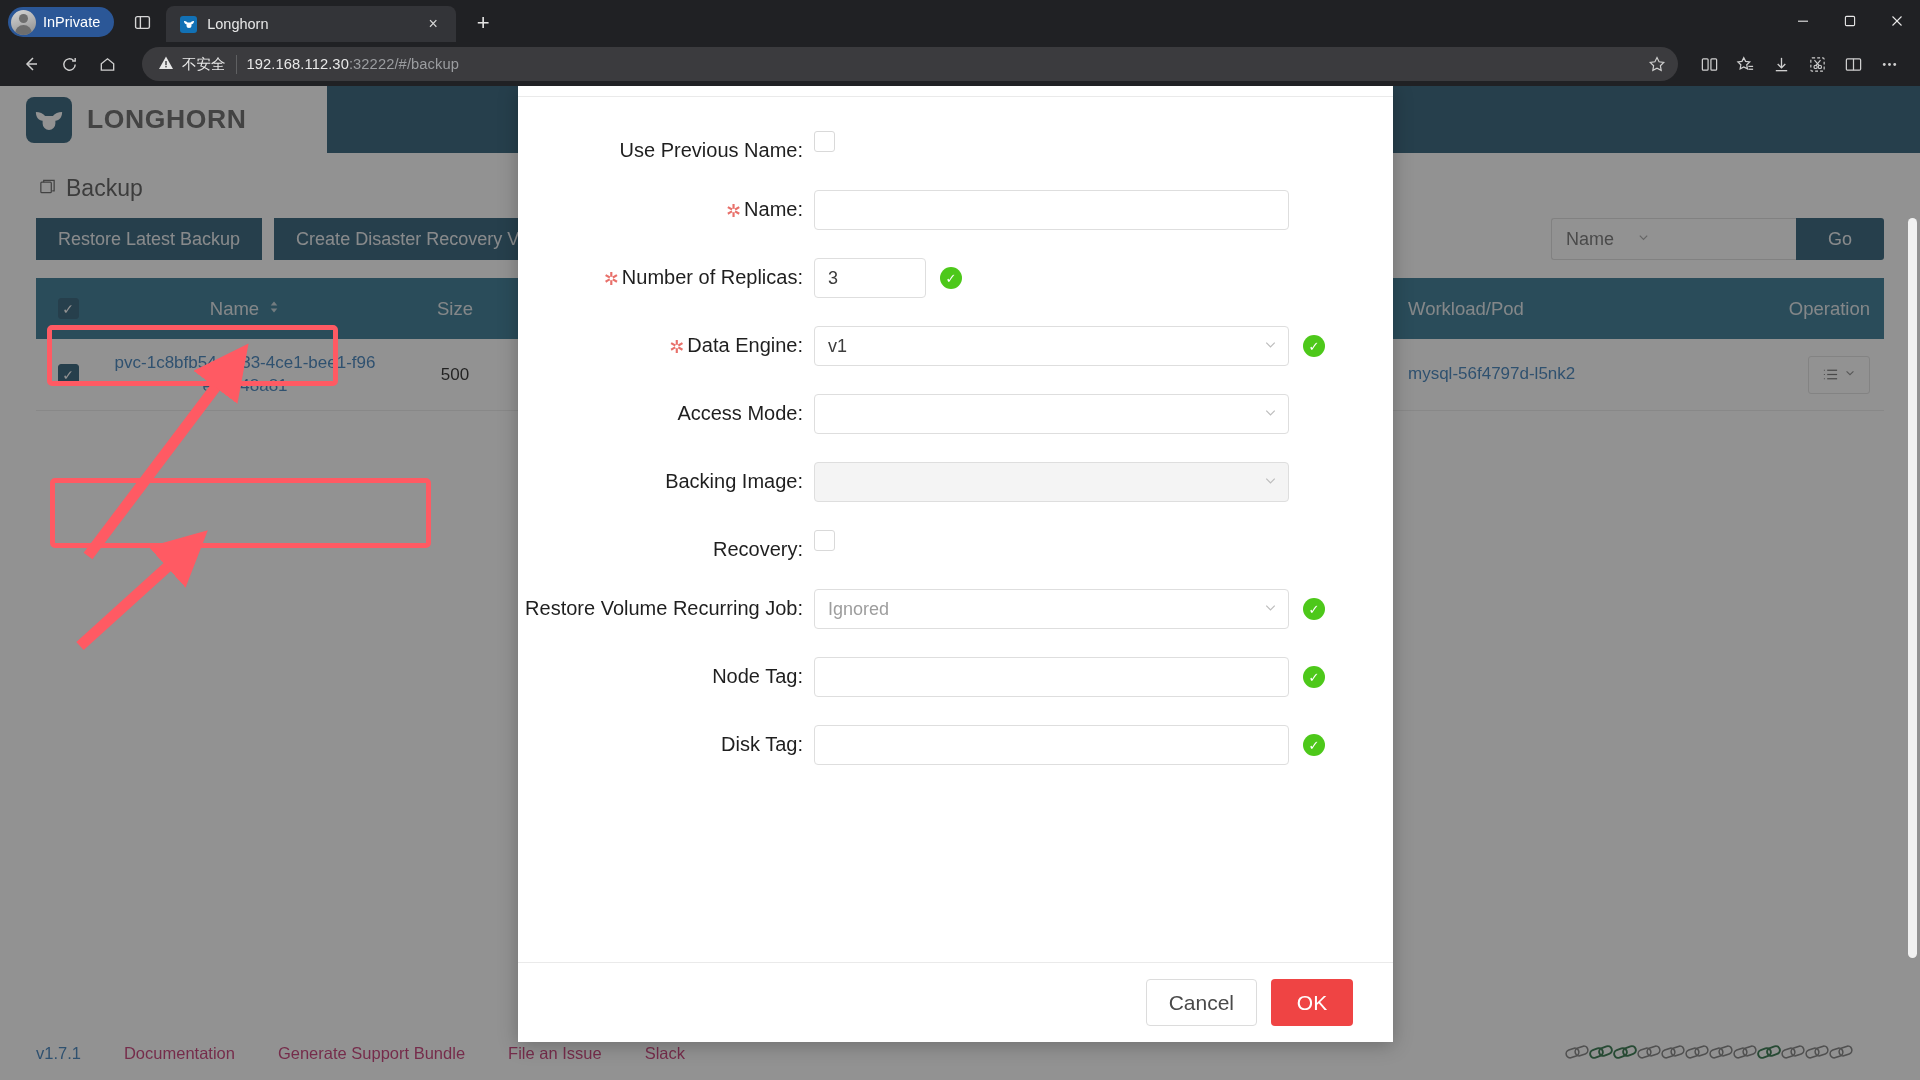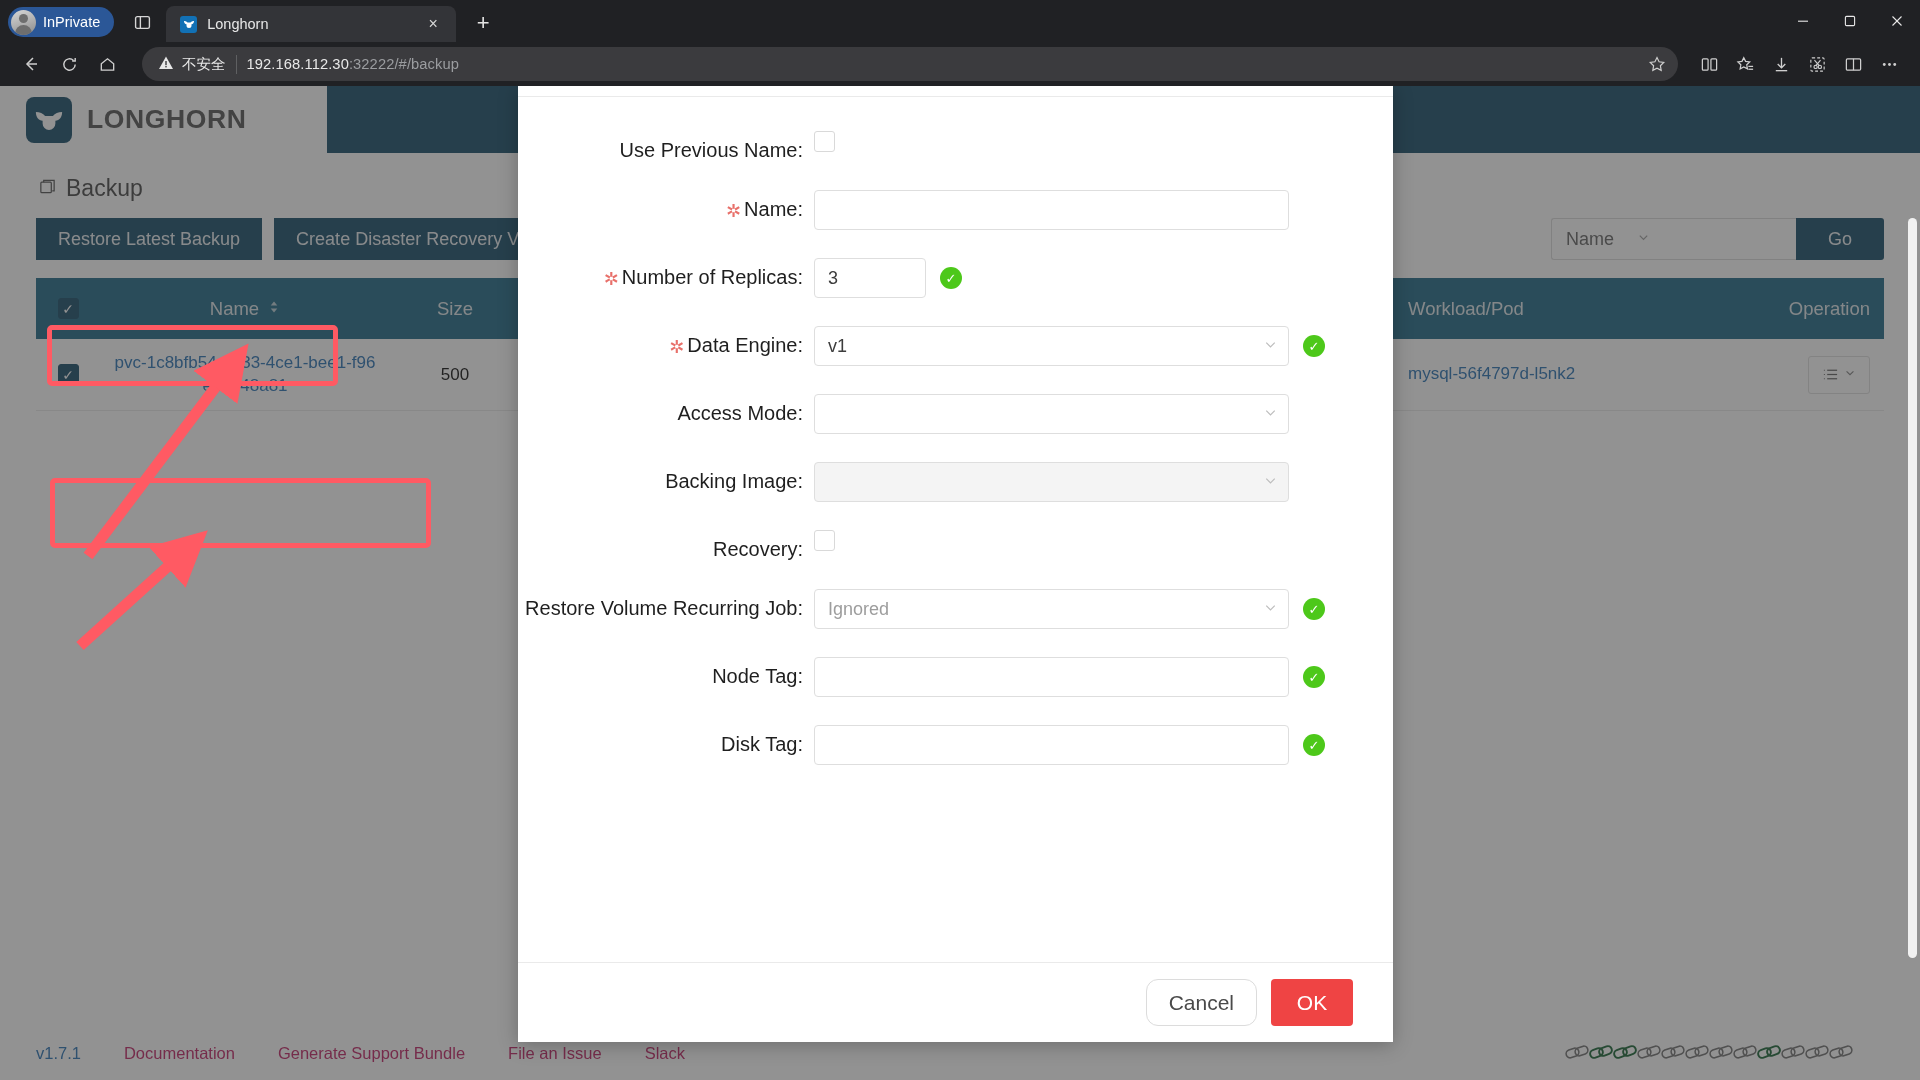--- a/index.html
+++ b/index.html
@@ -236,21 +236,21 @@
     color:#fff; font-size: 13px; line-height:1;
   }
 
   .modal-footer {
     border-top: 1px solid #eaeaea; height: 80px;
     display:flex; align-items:center; justify-content:flex-end; gap: 14px;
     padding-right: 40px;
   }
   .btn-cancel {
     height: 47px; min-width: 105px; padding: 0 22px; font-size: 21px;
-    background:#fff; color:#4a4a4a; border:1px solid #dcdcdc; border-radius:12px;
+    background:#fff; color:#4a4a4a; border:1px solid #dcdcdc; border-radius:4px;
     cursor:pointer; font-family:"Liberation Sans", sans-serif;
   }
   .btn-ok {
     height: 47px; min-width: 82px; padding: 0 24px; font-size: 21px;
     background:#ef4444; color:#fff; border:none; border-radius:4px; cursor:pointer;
     font-family:"Liberation Sans", sans-serif;
   }
 
   
   .anno { position:absolute; z-index: 80; pointer-events:none; }

